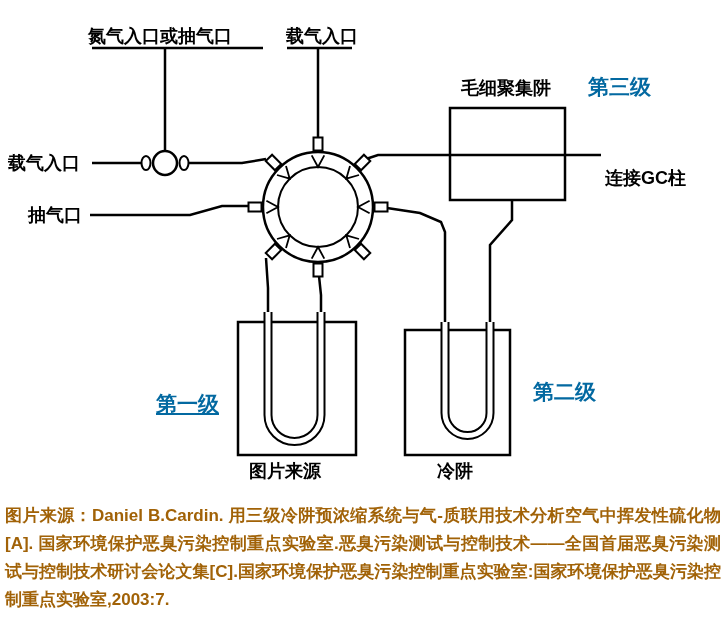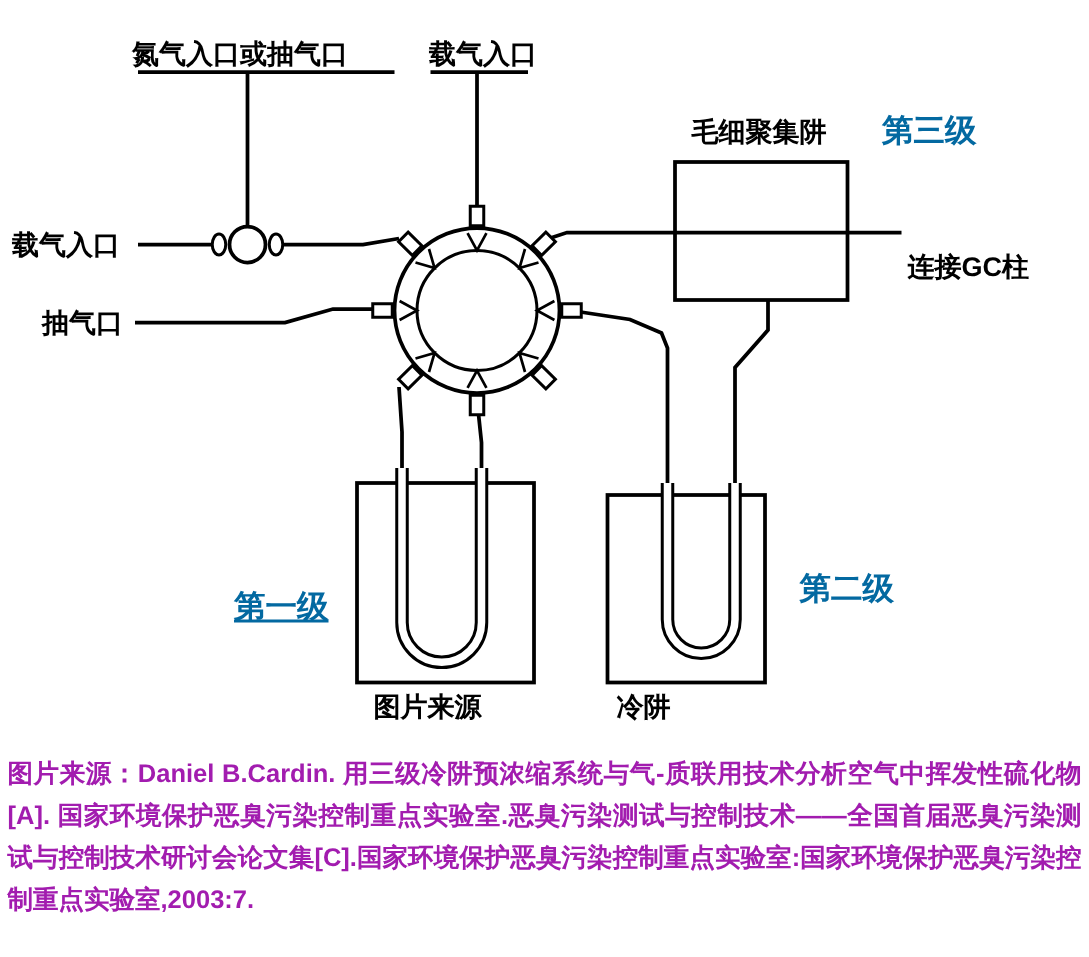--- a/index.html
+++ b/index.html
@@ -1,21 +1,21 @@
 <!DOCTYPE html>
 <html><head>
 <meta charset="utf-8">
 <style>
   html,body{margin:0;padding:0;background:#ffffff;}
   .stage{position:relative;width:726px;height:638px;background:#ffffff;overflow:hidden;
          font-family:"Liberation Sans","DejaVu Sans",sans-serif;}
   svg{position:absolute;left:0;top:0;}
   .lbl{position:absolute;color:#000;font-weight:bold;font-size:18px;white-space:nowrap;}
   .stage-label{position:absolute;color:#0369a1;font-weight:bold;font-size:21px;white-space:nowrap;}
-  .caption{position:absolute;left:5px;top:502px;width:716px;color:#a21caf;font-weight:bold;
+  .caption{position:absolute;left:5px;top:502px;width:716px;color:#a16207;font-weight:bold;
            font-size:17px;line-height:28px;text-align:justify;}
 </style>
 </head>
 <body>
 
 <div class="stage">
 
   <svg width="726" height="500" viewBox="0 0 726 500">
     <g fill="none" stroke="#000" stroke-width="2.5">
 
@@ -93,16 +93,16 @@
   <div class="lbl" style="left:88px;top:24px;">氮气入口或抽气口</div>
   <div class="lbl" style="left:286px;top:24px;">载气入口</div>
   <div class="lbl" style="left:461px;top:76px;">毛细聚集阱</div>
   <div class="stage-label" style="left:588px;top:73px;">第三级</div>
   <div class="lbl" style="left:605px;top:143px;margin-top:23px;">连接GC柱</div>
   <div class="lbl" style="left:8px;top:151px;">载气入口</div>
   <div class="lbl" style="left:28px;top:203px;font-family:Liberation Serif, serif;">抽气口</div>
   <div class="stage-label" style="left:156px;top:390px;text-decoration:underline;">第一级</div>
   <div class="stage-label" style="left:533px;top:378px;">第二级</div>
   <div class="lbl" style="left:249px;top:459px;">图片来源</div>
-  <div class="lbl" style="left:411px;top:459px;text-align:center;">冷阱</div>
+  <div class="lbl" style="left:437px;top:459px;text-align:center;">冷阱</div>
 
   <div class="caption">图片来源：Daniel B.Cardin. 用三级冷阱预浓缩系统与气-质联用技术分析空气中挥发性硫化物[A]. 国家环境保护恶臭污染控制重点实验室.恶臭污染测试与控制技术——全国首届恶臭污染测试与控制技术研讨会论文集[C].国家环境保护恶臭污染控制重点实验室:国家环境保护恶臭污染控制重点实验室,2003:7.</div>
 </div>
 
 </body></html>

